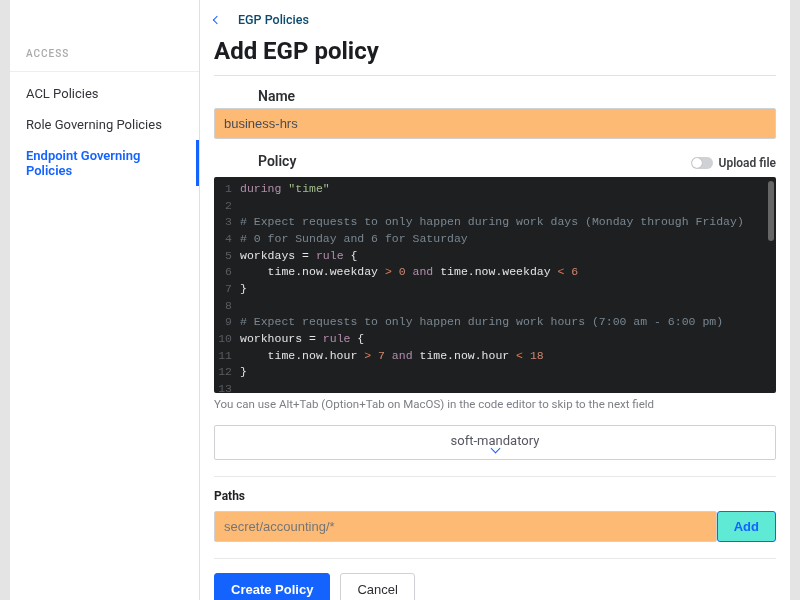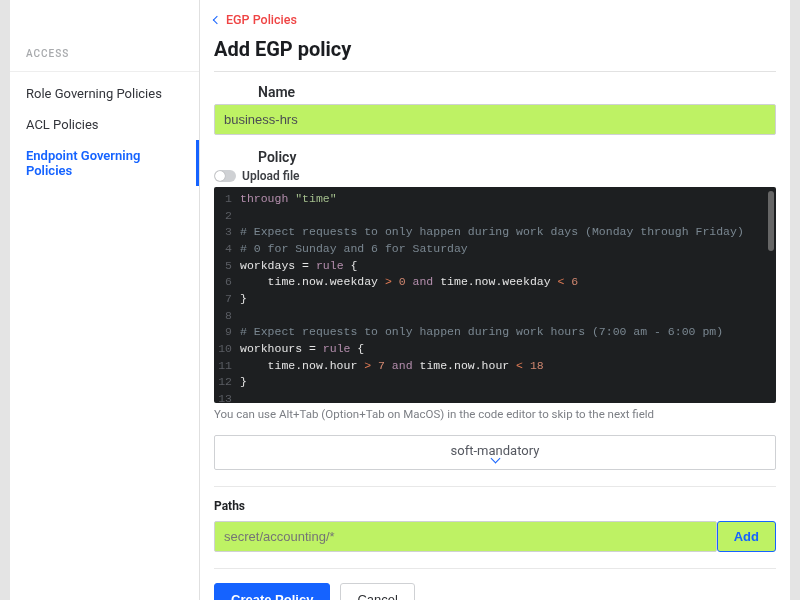--- a/index.html
+++ b/index.html
@@ -46,68 +46,67 @@
     font-weight: 600;
     border-right: 3px solid #1563ff;
   }
   .main {
     flex: 1;
     padding: 12px 0 0 0;
     overflow-y: auto;
   }
   .main-inner { padding: 0 14px; }
   .breadcrumb {
-    color: #ef4444;
+    color: #0c4a6e;
     font-size: 12.5px;
     font-weight: 500;
     display: flex;
     align-items: center;
-    gap: 4px;
+    gap: 16px;
     cursor: pointer;
     padding-bottom: 6px;
   }
   .chev-left {
     display:inline-block;
     width:6px;height:6px;
     border-left:1.5px solid #1563ff;
     border-bottom:1.5px solid #1563ff;
     transform: rotate(45deg);
     margin-right:2px;
   }
   h1.page-title {
-    font-size: 20px;
+    font-size: 24px;
     font-weight: 700;
     color: #1b1d21;
     padding: 4px 0 10px 0;
   }
   .hr { border-top:1px solid #e2e2e2; margin-bottom:12px;}
   .field-label {
     font-size: 14px;
     font-weight: 600;
     color: #2d2f33;
     margin-bottom: 4px;
     display:block;
     padding-left:44px;
   }
   .text-input {
     width: 100%;
     border: 1px solid #cfd1d4;
     border-radius: 2px;
     padding: 7px 9px;
     font-size: 13px;
     color: #4a4c53;
-    background:#bef264;
+    background:#fdba74;
   }
   .field-block { margin-bottom: 14px; }
   .policy-head {
     display:flex;
     justify-content: space-between;
-    align-items: flex-start;
+    align-items: center;
     margin-bottom:4px;
-    flex-direction:column;
   }
   .upload-group { display:flex; align-items:center; gap:6px; font-size:12px; color:#3d3f44; font-weight:600;}
   .toggle {
     width: 22px; height: 12px;
     background: #cfd1d4;
     border-radius: 7px;
     position: relative;
     cursor:pointer;
   }
   .toggle::after {
@@ -174,21 +173,21 @@
     border-bottom:1.5px solid #1563ff;
     transform:rotate(45deg);
     margin-top:-3px;
   }
   .hr2 { border-top:1px solid #e8e8e8; margin:16px 0 12px 0;}
   .paths-title { font-size:12px; font-weight:700; margin-bottom:8px;}
   .paths-row { display:flex; gap:0; }
   .add-btn {
     border:1px solid #1563ff;
     color:#1563ff;
-    background:#bef264;
+    background:#5eead4;
     border-radius:3px;
     font-weight:600;
     font-size:13px;
     padding: 7px 16px;
     cursor:pointer;
   }
   .btn-row { display:flex; gap:10px; margin-top:14px; padding-bottom:12px;}
   .btn-primary {
     background:#1563ff;
     color:#fff;
@@ -212,22 +211,22 @@
 </style>
 </head>
 <body>
 
 <div class="app">
 
   <aside class="sidebar">
     <div class="sidebar-heading">ACCESS</div>
     <div class="sidebar-sep"></div>
     <div id="sidebar-items">
+        <div class="sidebar-item">ACL Policies</div>
         <div class="sidebar-item">Role Governing Policies</div>
-        <div class="sidebar-item">ACL Policies</div>
         <div class="sidebar-item active">Endpoint Governing Policies</div>
       </div>
   </aside>
 
   <main class="main">
     <div class="main-inner">
       <div class="breadcrumb">
         <span class="chev-left"></span>
         <span>EGP Policies</span>
       </div>
@@ -245,21 +244,21 @@
           <label class="field-label">Policy</label>
           <div class="upload-group">
             <span class="toggle"></span>
             <span>Upload file</span>
           </div>
         </div>
         <div class="code-editor" id="code-editor">
           <div class="code-scroll"></div>
         <div class="code-line">
               <span class="line-no">1</span>
-              <span class="code-content"><span class="tok-kw">through</span><span class="tok-ident"> </span><span class="tok-str">"time"</span></span>
+              <span class="code-content"><span class="tok-kw">during</span><span class="tok-ident"> </span><span class="tok-str">"time"</span></span>
             </div>
             <div class="code-line">
               <span class="line-no">2</span>
               <span class="code-content"><span class="tok-ident"></span></span>
             </div>
             <div class="code-line">
               <span class="line-no">3</span>
               <span class="code-content"><span class="tok-cmt"># Expect requests to only happen during work days (Monday through Friday)</span></span>
             </div>
             <div class="code-line">

